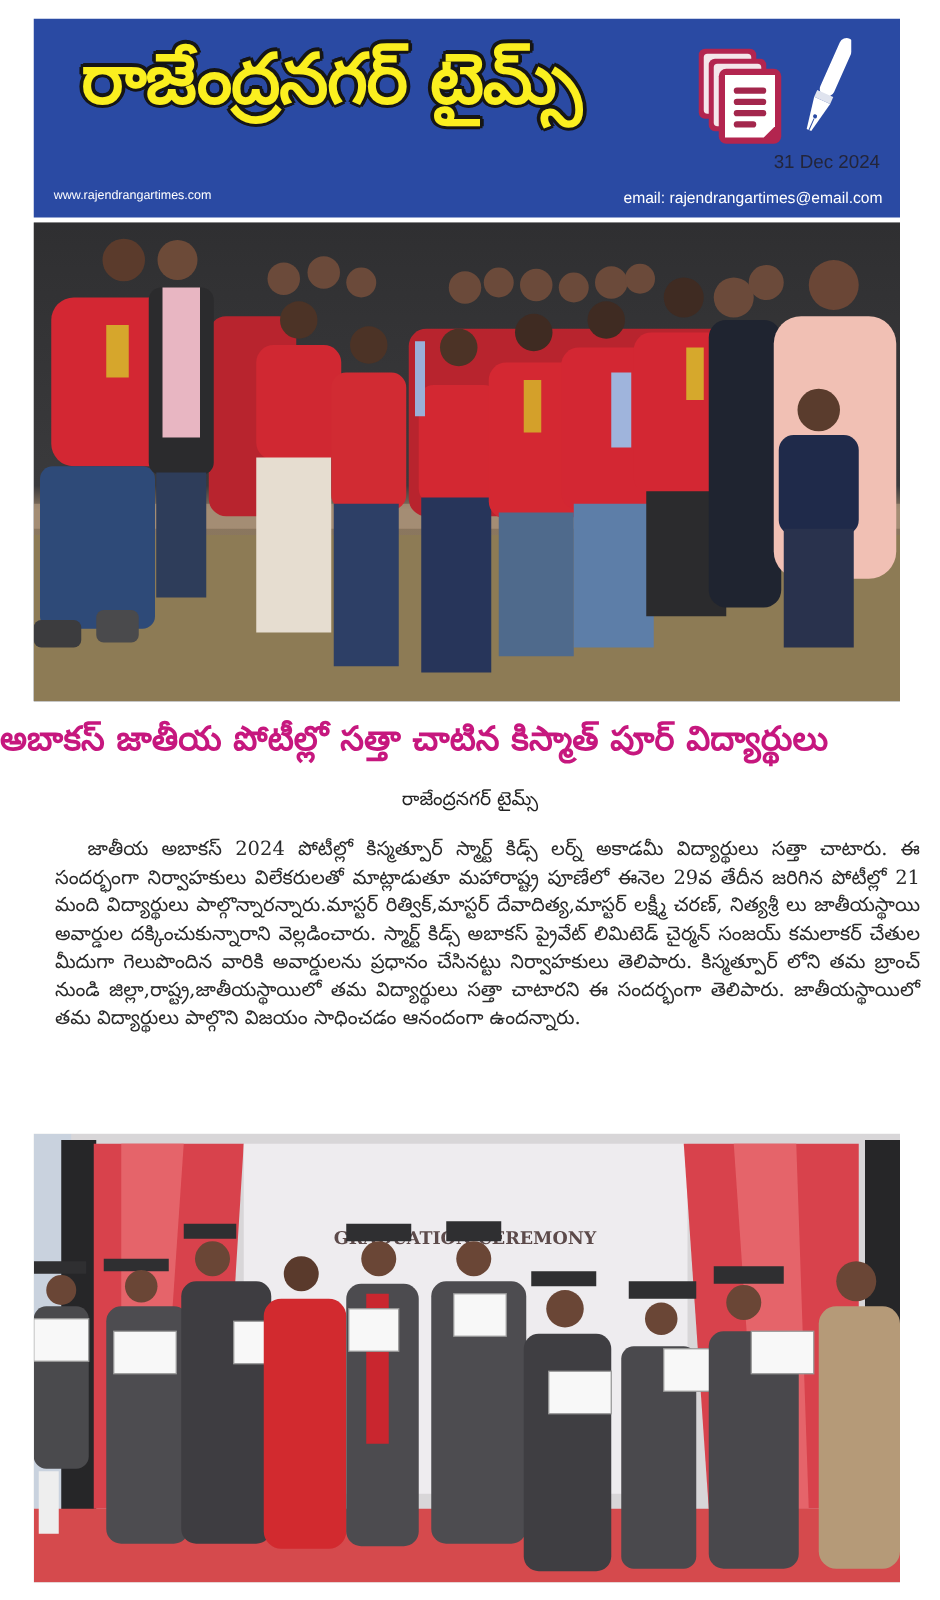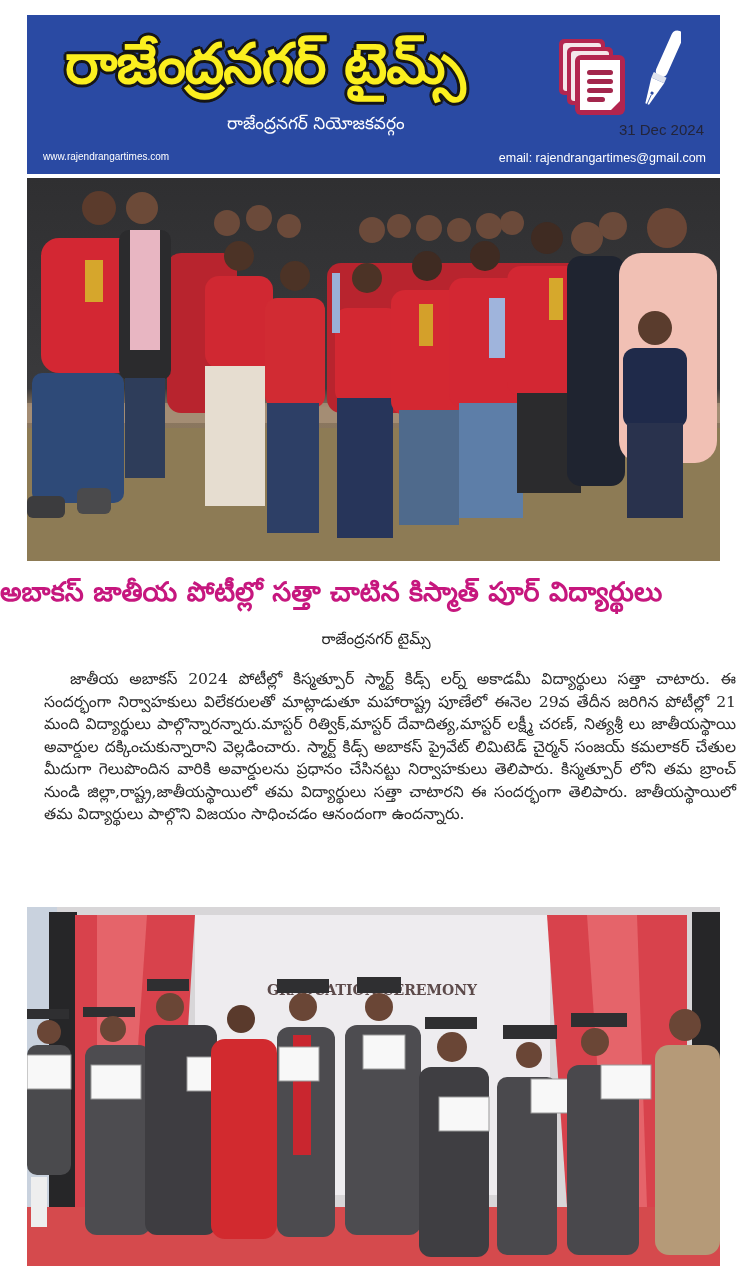--- a/index.html
+++ b/index.html
@@ -24,21 +24,20 @@
   
   .headline { position: absolute; left: 0; width: 661px; top: 570px; text-align: center; font-weight: bold; font-size: 27px; line-height: 44px; color: #c6177e; white-space: nowrap; }
   .byline { position: absolute; left: 0; width: 752px; top: 630px; text-align: center; font-size: 15px; color: #222222; }
   .article { position: absolute; left: 28px; top: 652px; width: 692px; font-family: "DejaVu Serif", serif; font-size: 15.6px; line-height: 22.5px; color: #2a2a2a; text-align: justify; text-indent: 26px; margin: 16px; }
 </style>
 </head>
 <body>
 
 <div class="masthead">
   <div class="masthead-title">రాజేంద్రనగర్ టైమ్స్</div>
-  <div class="masthead-sub">రాజేంద్రనగర్ నియోజకవర్గం</div>
 
   <svg class="doc-icon" viewBox="0 0 72 80">
     <rect x="2" y="2" width="46" height="56" rx="5" fill="#b3254f"></rect>
     <rect x="6" y="6" width="38" height="48" rx="3" fill="#f4e6ea"></rect>
     <rect x="10" y="10" width="46" height="58" rx="5" fill="#b3254f"></rect>
     <rect x="14" y="14" width="38" height="50" rx="3" fill="#f4e6ea"></rect>
     <rect x="18" y="18" width="50" height="60" rx="6" fill="#b3254f"></rect>
     <path d="M23 23 H63 V64 L54 73 H23 Z" fill="#ffffff"></path>
     <rect x="30" y="33" width="26" height="5" rx="2.5" fill="#a3264c"></rect>
     <rect x="30" y="42" width="26" height="5" rx="2.5" fill="#a3264c"></rect>
@@ -51,21 +50,21 @@
       <rect x="14" y="2" width="12" height="50" rx="6" fill="#ffffff"></rect>
       <rect x="13" y="50" width="14" height="6" fill="#dfe3ee"></rect>
       <path d="M13 56 H27 L22 82 H18 Z" fill="#ffffff"></path>
       <circle cx="20" cy="70" r="1.6" fill="#2a4aa3"></circle>
       <line x1="20" y1="72" x2="20" y2="82" stroke="#2a4aa3" stroke-width="0.8"></line>
     </g>
   </svg>
 
   <div class="masthead-date">31 Dec 2024</div>
   <div class="masthead-url">www.rajendrangartimes.com</div>
-  <div class="masthead-email">email: rajendrangartimes@gmail.com</div>
+  <div class="masthead-email">email: rajendrangartimes@email.com</div>
 </div>
 
 <div class="photo photo1">
   <svg width="693" height="383" viewBox="0 0 693 383">
     <defs>
       <linearGradient id="bg1" x1="0" y1="0" x2="0" y2="1">
         <stop offset="0" stop-color="#2f2f31"></stop>
         <stop offset="0.55" stop-color="#3a3a3c"></stop>
         <stop offset="0.6" stop-color="#8a7660"></stop>
         <stop offset="1" stop-color="#8c7a52"></stop>

